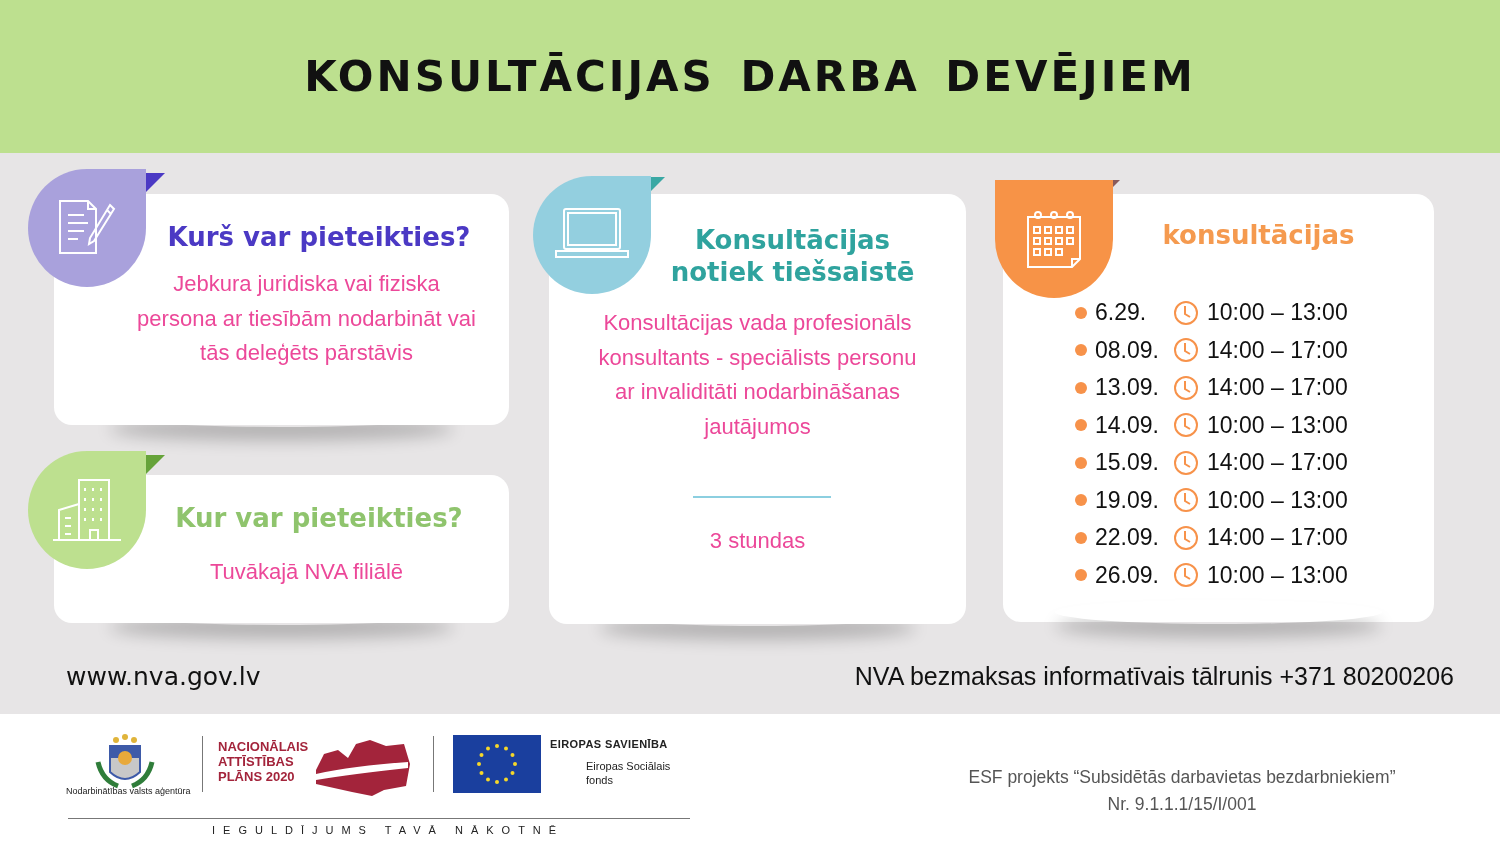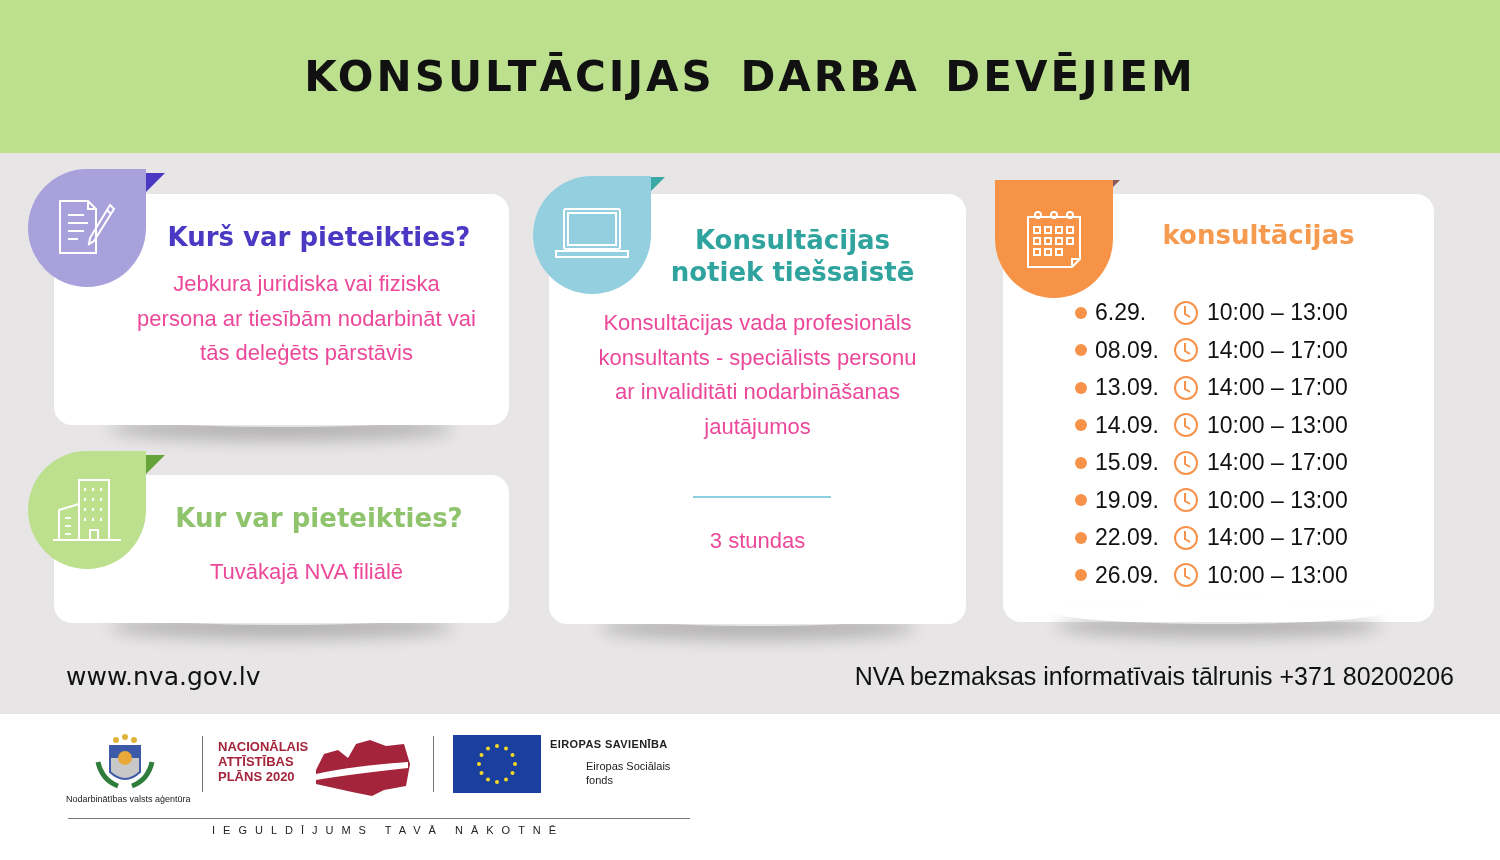--- a/index.html
+++ b/index.html
@@ -38,21 +38,21 @@
   .row { display: flex; align-items: center; height: 37.5px; font-size: 23px; }
   .dot { width: 12px; height: 12px; border-radius: 50%; background: #f7924a; margin-right: 8px; }
   .date { width: 78px; }
   .clock { width: 26px; height: 26px; margin-right: 8px; }
 
   .footer-url { position: absolute; left: 66px; top: 662px; font-size: 25px; font-family: "DejaVu Sans", sans-serif; }
   .footer-phone { position: absolute; right: 46px; top: 662px; font-size: 25px; }
 
   .bottom { position: absolute; left: 0; top: 714px; width: 1500px; height: 146px; background: #fff; }
   .nva-logo { position: absolute; left: 62px; top: 18px; width: 130px; height: 70px; }
-  .nva-caption { position: absolute; left: 66px; top: 72px; font-size: 9px; color: #222; margin-top: 8px; }
+  .nva-caption { position: absolute; left: 66px; top: 72px; font-size: 9px; color: #222; }
   .vsep { position: absolute; top: 22px; width: 1px; height: 56px; background: #777; }
   .nap { position: absolute; left: 218px; top: 25px; font-size: 13px; font-weight: bold; color: #a3243b; line-height: 15px; }
   .lv-map { position: absolute; left: 312px; top: 22px; width: 100px; height: 60px; }
   .eu-flag { position: absolute; left: 453px; top: 21px; width: 88px; height: 58px; background: #1a3f9e; }
   .eu-text1 { position: absolute; left: 550px; top: 24px; font-size: 11px; font-weight: bold; color: #222; letter-spacing: 0.4px; }
   .eu-text2 { position: absolute; left: 550px; top: 45px; font-size: 11px; color: #222; line-height: 14px; margin-left: 36px; }
   .hr-line { position: absolute; left: 68px; top: 104px; width: 622px; height: 1px; background: #777; }
   .motto { position: absolute; left: 212px; top: 110px; font-size: 11px; letter-spacing: 8px; color: #222; }
   .esf { position: absolute; left: 914px; top: 50px; width: 536px; text-align: center; font-size: 17.5px; color: #555; line-height: 27px; }
 </style>
@@ -277,13 +277,17 @@
       </g>
     </svg>
   </div>
   <div class="eu-text1">EIROPAS SAVIENĪBA</div>
   <div class="eu-text2">
     <div>Eiropas Sociālais</div>
     <div>fonds</div>
   </div>
   <div class="hr-line"></div>
   <div class="motto">IEGULDĪJUMS TAVĀ NĀKOTNĒ</div>
+  <div class="esf">
+    <div>ESF projekts “Subsidētās darbavietas bezdarbniekiem”</div>
+    <div>Nr. 9.1.1.1/15/I/001</div>
+  </div>
 </div>
 
 </body></html>

